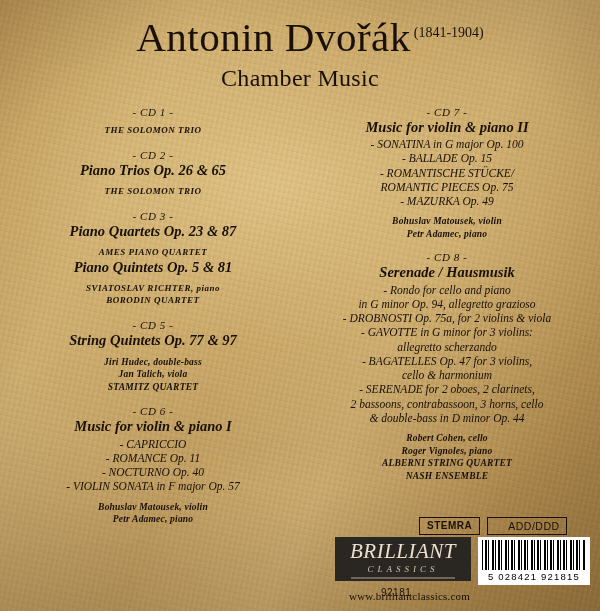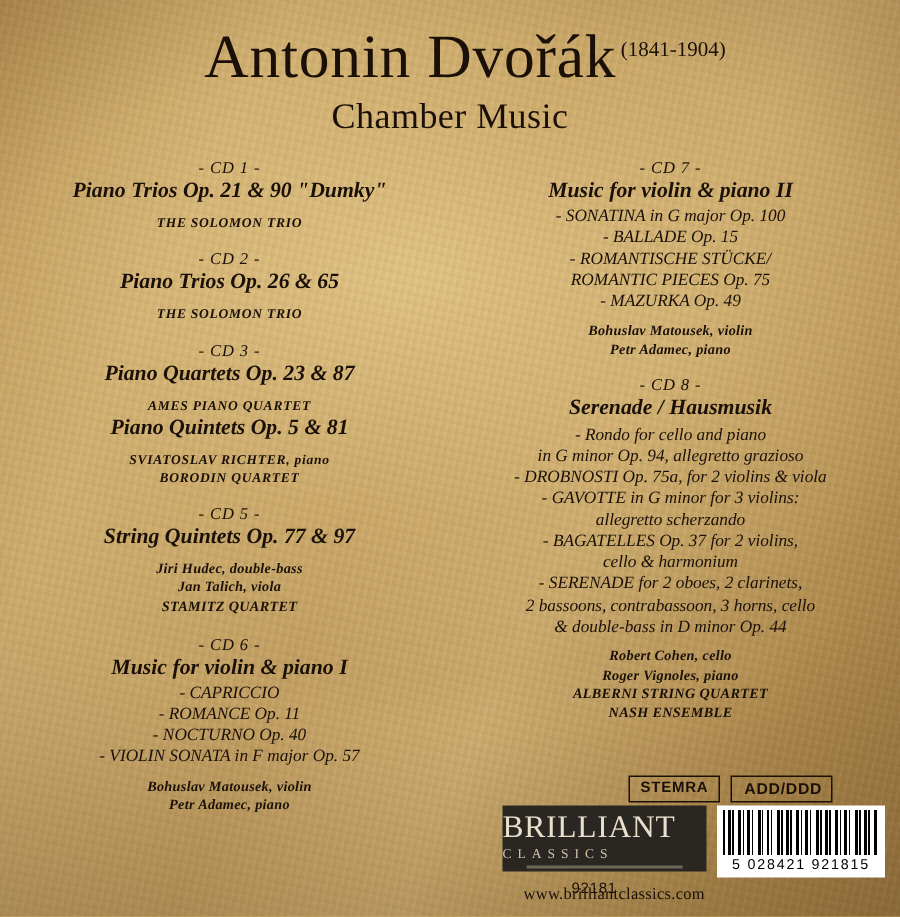--- a/index.html
+++ b/index.html
@@ -139,37 +139,39 @@
     border: 1.5px solid #1a1008;
     font-size: 10px;
     font-weight: bold;
     padding: 2px 7px 1px 7px;
     letter-spacing: 0.5px;
     line-height: 1.25;
   }
   .ddd {
     border: 1.5px solid #1a1008;
     font-size: 10.5px;
-    font-weight: bold;
-    padding: 2px 6px 1px 8px;
+    font-weight: normal;
+    padding: 2px 6px 1px 20px;
     letter-spacing: 0.5px;
     margin-left: 7px;
     line-height: 1.25;
   }
 
   
   .logo {
     position: absolute;
     left: 335px;
     top: 22px;
     width: 136px;
     height: 44px;
     background: #2a2622;
     color: #e8dfcd;
+    text-align: center;
     overflow: hidden;
+    font-style: italic;
   }
   .logo .b1 {
     font-family: "Liberation Serif", serif;
     font-size: 21px;
     letter-spacing: 0.5px;
     line-height: 1;
     padding-top: 4px;
     font-weight: normal;
   }
   .logo .b2 {
@@ -245,21 +247,20 @@
       </div>
       <div class="subtitle">Chamber Music</div>
     </div>
 
     <div class="cols">
 
       <div class="col col-left">
 
         <div>
           <div class="cd-head first">- CD 1 -</div>
-          <div class="group-title">Piano Trios Op. 21 &amp; 90 "Dumky"</div>
           <div class="performers small-caps">
             <div>THE SOLOMON TRIO</div>
           </div>
         </div>
 
         <div>
           <div class="cd-head">- CD 2 -</div>
           <div class="group-title">Piano Trios Op. 26 &amp; 65</div>
           <div class="performers small-caps">
             <div>THE SOLOMON TRIO</div>
@@ -324,21 +325,21 @@
         </div>
 
         <div>
           <div class="cd-head">- CD 8 -</div>
           <div class="group-title">Serenade / Hausmusik</div>
           <div class="track">- Rondo for cello and piano</div>
           <div class="track">in G minor Op. 94, allegretto grazioso</div>
           <div class="track">- DROBNOSTI Op. 75a, for 2 violins &amp; viola</div>
           <div class="track">- GAVOTTE in G minor for 3 violins:</div>
           <div class="track">allegretto scherzando</div>
-          <div class="track">- BAGATELLES Op. 37 for 2 violins,</div>
+          <div class="track">- BAGATELLES Op. 47 for 3 violins,</div>
           <div class="track">cello &amp; harmonium</div>
           <div class="track">- SERENADE for 2 oboes, 2 clarinets,</div>
           <div class="track">2 bassoons, contrabassoon, 3 horns, cello</div>
           <div class="track">&amp; double-bass in D minor Op. 44</div>
           <div class="performers">
             <div>Robert Cohen, cello</div>
             <div>Roger Vignoles, piano</div>
             <div>ALBERNI STRING QUARTET</div>
             <div>NASH ENSEMBLE</div>
           </div>

